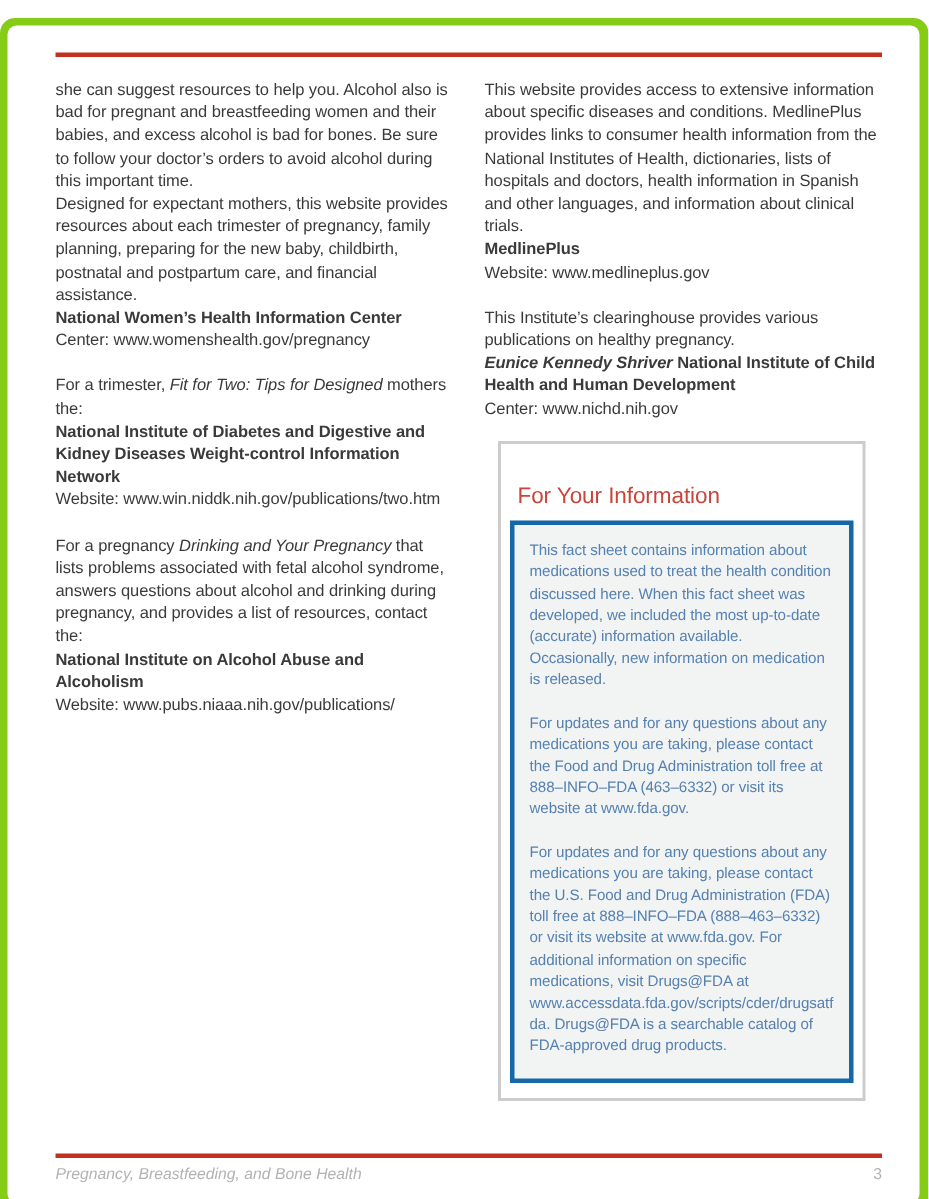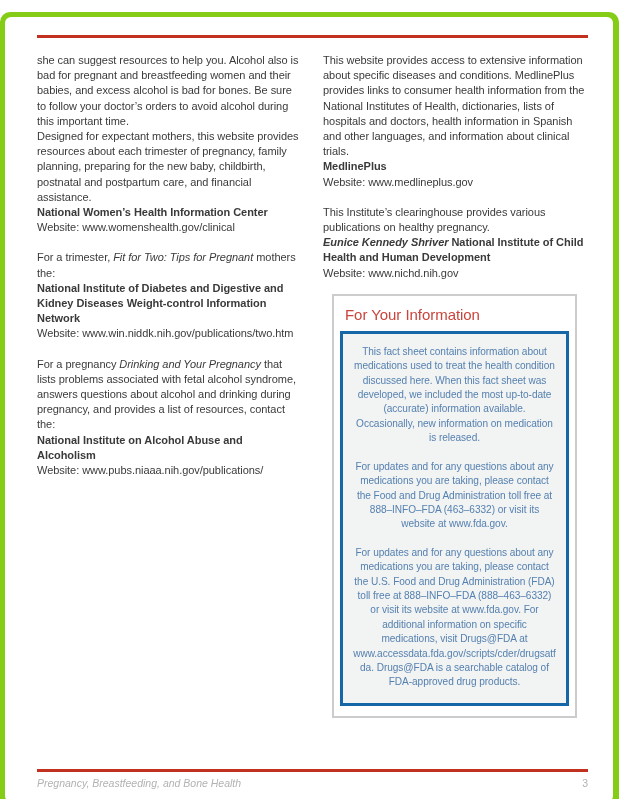--- a/index.html
+++ b/index.html
@@ -21,24 +21,24 @@
   .rule-top{position:absolute;left:32px;top:18px;width:551px;height:3px;background:var(--rule-red);}
   .content{position:absolute;top:36px;left:32px;width:556px;display:flex;gap:24px;}
   .col-left{width:262px;flex:0 0 262px;}
   .col-right{width:270px;flex:0 0 270px;}
   .txt{font-size:11px;line-height:15.2px;color:var(--body-text);letter-spacing:-0.05px;}
   .gap{margin-top:15px;}
   .h2{font-size:17.5px;line-height:20px;font-weight:700;color:var(--heading-blue);margin:7px 0 8px 0;letter-spacing:-0.2px;}
   .b{font-weight:700;}
   .i{font-style:italic;}
   .bi{font-weight:700;font-style:italic;}
-  .fyi{margin:13px 0 0 9px;width:245px;border:2px solid var(--outer-border);padding:6px 6px 10px 6px;background:#ffffff;}
+  .fyi{margin:13px 0 0 9px;width:245px;border:2px solid var(--outer-border);padding:22px 6px 10px 6px;background:#ffffff;}
   .fyi-title{font-size:15px;line-height:18px;color:var(--fyi-title-red);margin:4px 0 7px 5px;}
   .fyi-inner{border:3px solid var(--box-border-blue);background:var(--box-bg);padding:11px 10px 13px 10px;font-size:10.1px;line-height:14.4px;color:var(--box-text-blue);overflow-wrap:break-word;}
-  .fyi-inner .bp{margin:0;text-align:center;}
+  .fyi-inner .bp{margin:0;}
   .fyi-inner .bp + .bp{margin-top:14px;}
   .footer-rule{position:absolute;left:32px;width:551px;bottom:30px;height:3px;background:var(--rule-red);}
   .footer{position:absolute;left:32px;width:551px;bottom:13px;display:flex;justify-content:space-between;align-items:baseline;font-size:10.5px;color:var(--footer-gray);text-align:center;}
   .footer-title{font-style:italic;}
 </style>
 </head>
 <body>
 
 <div class="frame">
   <div class="page">
@@ -47,25 +47,25 @@
 
     <div class="content">
 
       <div class="col-left txt">
         <div class="para">she can suggest resources to help you. Alcohol also is bad for pregnant and breastfeeding women and their babies, and excess alcohol is bad for bones. Be sure to follow your doctor’s orders to avoid alcohol during this important time.</div>
 
 
         <div class="para">
           <div>Designed for expectant mothers, this website provides resources about each trimester of pregnancy, family planning, preparing for the new baby, childbirth, postnatal and postpartum care, and financial assistance.</div>
           <div class="b">National Women’s Health Information Center</div>
-          <div>Website: www.womenshealth.gov/clinical</div>
+          <div>Center: www.womenshealth.gov/pregnancy</div>
         </div>
 
         <div class="para gap">
-          <div><span>For a trimester, </span><span class="i">Fit for Two: Tips for Pregnant</span><span> mothers the:</span></div>
+          <div><span>For a trimester, </span><span class="i">Fit for Two: Tips for Designed</span><span> mothers the:</span></div>
           <div class="b">National Institute of Diabetes and Digestive and Kidney Diseases Weight-control Information Network</div>
           <div>Website: www.win.niddk.nih.gov/publications/two.htm</div>
         </div>
 
         <div class="para gap">
           <div><span>For a pregnancy </span><span class="i">Drinking and Your Pregnancy</span><span> that lists problems associated with fetal alcohol syndrome, answers questions about alcohol and drinking during pregnancy, and provides a list of resources, contact the:</span></div>
           <div class="b">National Institute on Alcohol Abuse and Alcoholism</div>
           <div>Website: www.pubs.niaaa.nih.gov/publications/</div>
         </div>
       </div>
@@ -73,21 +73,21 @@
       <div class="col-right txt">
         <div class="para">
           <div>This website provides access to extensive information about specific diseases and conditions. MedlinePlus provides links to consumer health information from the National Institutes of Health, dictionaries, lists of hospitals and doctors, health information in Spanish and other languages, and information about clinical trials.</div>
           <div class="b">MedlinePlus</div>
           <div>Website: www.medlineplus.gov</div>
         </div>
 
         <div class="para gap">
           <div>This Institute’s clearinghouse provides various publications on healthy pregnancy.</div>
           <div><span class="bi">Eunice Kennedy Shriver</span><span class="b"> National Institute of Child Health and Human Development</span></div>
-          <div>Website: www.nichd.nih.gov</div>
+          <div>Center: www.nichd.nih.gov</div>
         </div>
 
         <div class="fyi">
           <div class="fyi-title">For Your Information</div>
           <div class="fyi-inner">
             <p class="bp">This fact sheet contains information about medications used to treat the health condition discussed here. When this fact sheet was developed, we included the most up-to-date (accurate) information available. Occasionally, new information on medication is released.</p>
             <p class="bp">For updates and for any questions about any medications you are taking, please contact the Food and Drug Administration toll free at 888–INFO–FDA (463–6332) or visit its website at www.fda.gov.</p>
             <p class="bp">For updates and for any questions about any medications you are taking, please contact the U.S. Food and Drug Administration (FDA) toll free at 888–INFO–FDA (888–463–6332) or visit its website at www.fda.gov. For additional information on specific medications, visit Drugs@FDA at www.accessdata.fda.gov/scripts/cder/drugsatfda. Drugs@FDA is a searchable catalog of FDA-approved drug products.</p>
           </div>
         </div>

